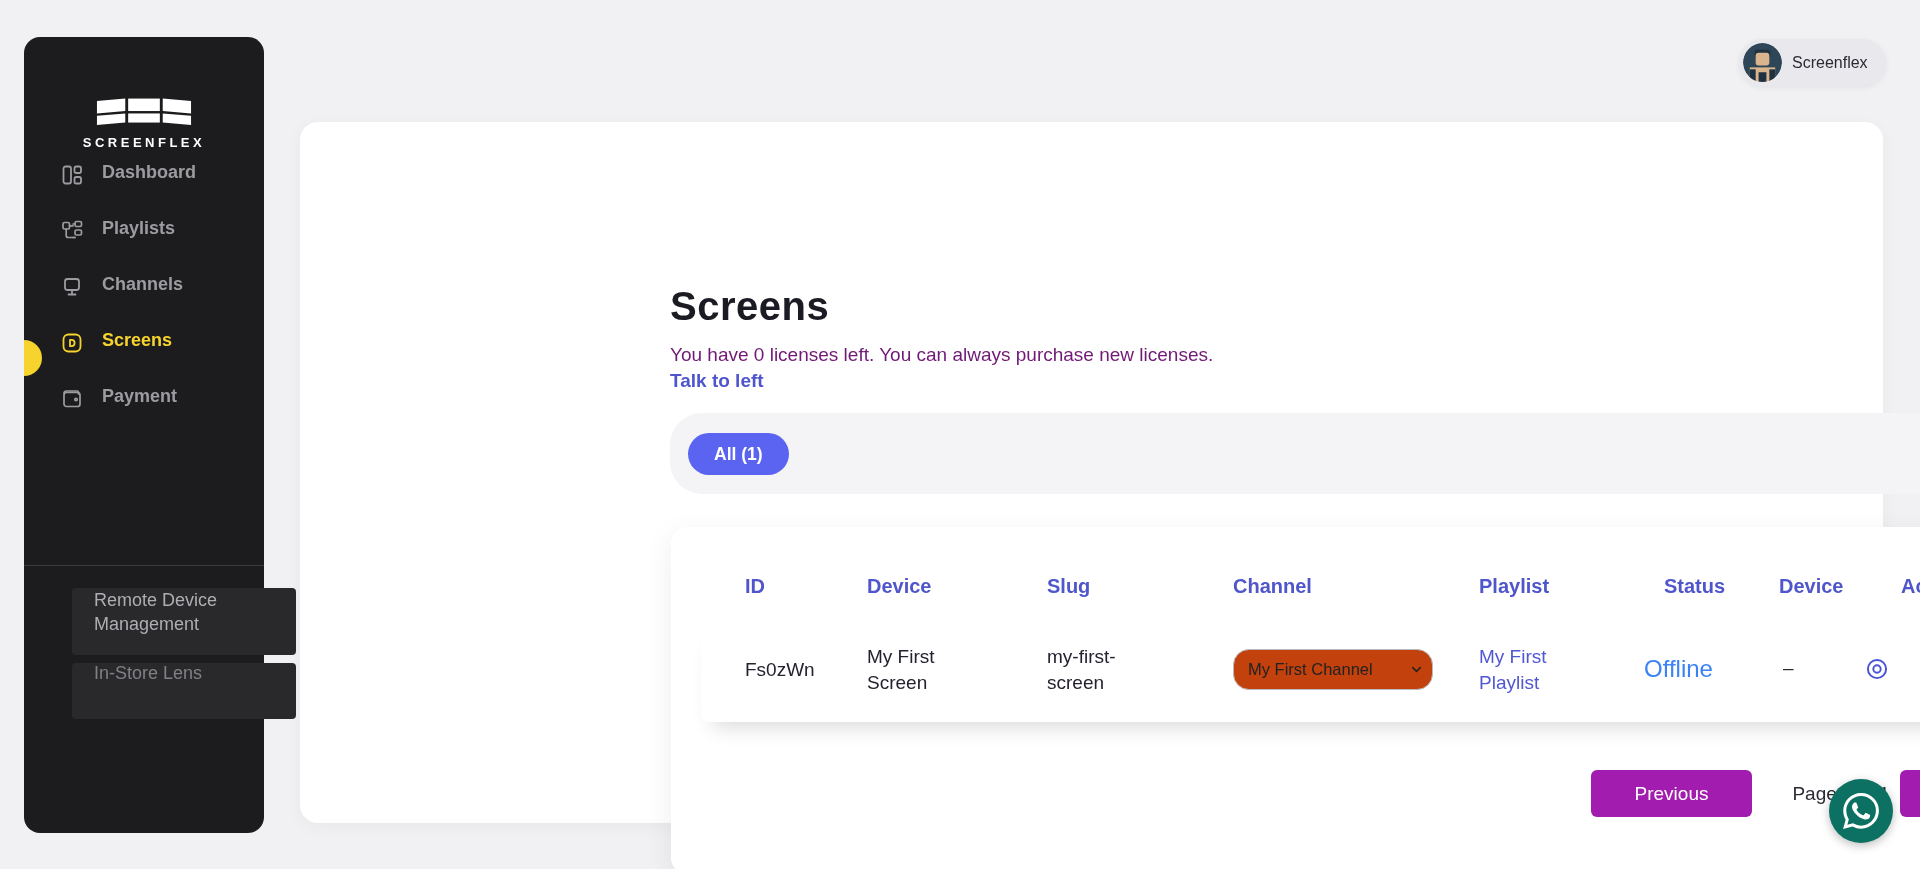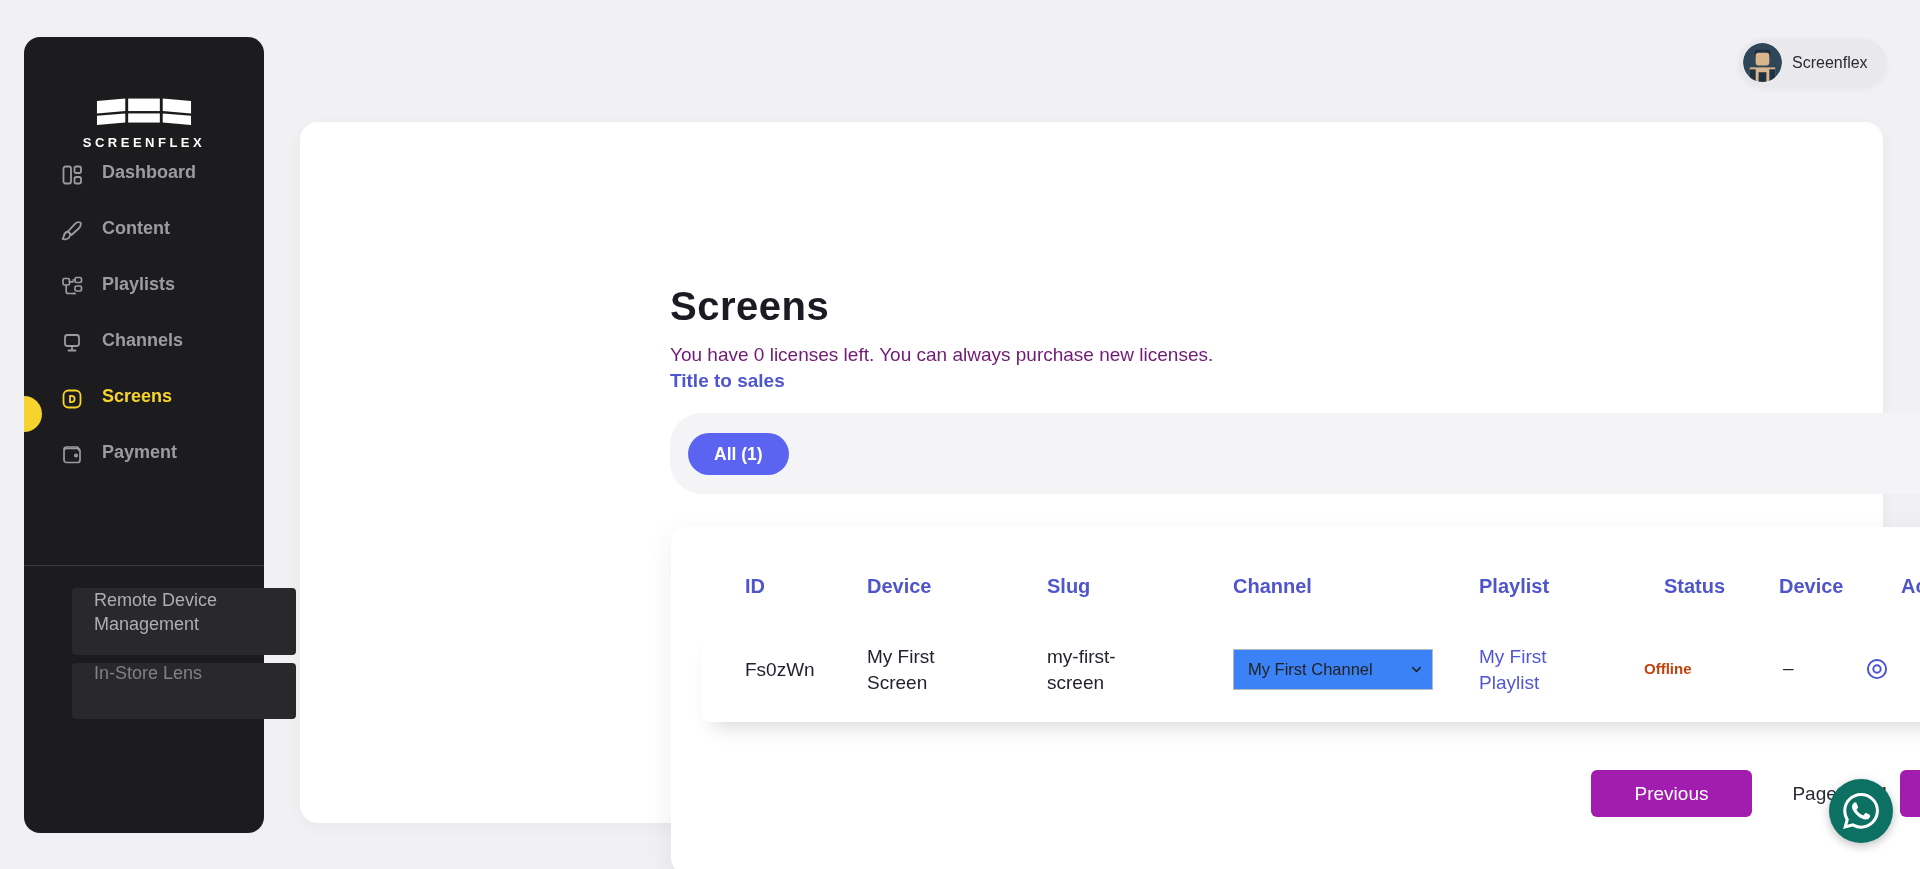--- a/index.html
+++ b/index.html
@@ -66,25 +66,25 @@
   .th.c-actions  { left:1230px; }
 
   .row-strip { position:absolute; left:30px; top:95px; width:1385px; height:100px;
                background:#fff; border-radius:8px;
                box-shadow:0 16px 20px -12px rgba(0,0,0,.16); }
   .cell { position:absolute; font-size:19px; color:#232330; line-height:26px; }
   .cell.c-id       { left:74px;  top:130px; }
   .cell.c-title    { left:196px; top:117px; width:98px; }
   .cell.c-slug     { left:376px; top:117px; width:104px; overflow-wrap:break-word; }
   .cell.c-playlist { left:808px; top:117px; width:98px; color:#5157d3; cursor:pointer; }
-  .cell.c-status   { left:973px; top:129px; font-size:15px; font-weight:700; color:#c2410c; }
+  .cell.c-status   { left:973px; top:129px; font-size:24px; font-weight:400; color:#3b82f6; }
   .cell.c-device   { left:1112px; top:128px; color:#2a2a33; }
 
   .select { position:absolute; left:562px; top:122px; width:200px; height:41px;
-            border:1px solid #b9b9c0; border-radius:0; background:#3b82f6;
+            border:1px solid #b9b9c0; border-radius:16px; background:#c2410c;
             display:flex; align-items:center; padding:0 30px 0 14px; cursor:pointer; }
   .select .sel-text { font-size:16.5px; color:#222; white-space:nowrap; overflow:hidden; }
   .select svg { position:absolute; right:8px; width:15px; height:15px; }
 
   .action-btn { position:absolute; top:129px; width:28px; height:28px; background:none;
                 border:none; padding:0; cursor:pointer; }
   .action-btn svg { width:26px; height:26px; }
   .act-view { left:1192px; color:#4a52d5; }
   .act-edit { left:1244px; color:#36b24a; }
 
@@ -124,29 +124,20 @@
     <nav class="nav">
       <div class="nav-item">
         <span class="nav-icon">
           <svg viewBox="0 0 24 24" fill="none" stroke="currentColor" stroke-width="1.8" stroke-linecap="round" stroke-linejoin="round">
             <rect x="3.5" y="3.5" width="7.5" height="17" rx="2"></rect>
             <rect x="14.5" y="3.5" width="6.5" height="6.5" rx="1.8"></rect>
             <rect x="14.5" y="14" width="6.5" height="6.5" rx="1.8"></rect>
           </svg>
         </span>
         <span class="nav-label">Dashboard</span>
-      </div>
-      <div class="nav-item">
-        <span class="nav-icon">
-          <svg viewBox="0 0 24 24" fill="none" stroke="currentColor" stroke-width="1.8" stroke-linecap="round" stroke-linejoin="round">
-            <path d="M20.5 3.5c-2.4-1-5 .4-6.5 2.4L8 12.5l3.5 3.5 6.6-6c2-1.5 3.4-4.5 2.4-6.5z"></path>
-            <path d="M8 12.5c-2 .4-3.6 1.9-4.1 4.3-.2 1.2-.5 2.1-1.4 3 1.6.8 4.7.7 6.3-.9 1.2-1.1 1.6-2.5 1.2-3.9"></path>
-          </svg>
-        </span>
-        <span class="nav-label">Content</span>
       </div>
       <div class="nav-item">
         <span class="nav-icon">
           <svg viewBox="0 0 24 24" fill="none" stroke="currentColor" stroke-width="1.7" stroke-linecap="round" stroke-linejoin="round">
             <rect x="3" y="3.5" width="6.5" height="6.5" rx="1.5"></rect>
             <rect x="15" y="2.5" width="6.5" height="5" rx="1.5"></rect>
             <rect x="15" y="11" width="6.5" height="5" rx="1.5"></rect>
             <path d="M9.5 6.8H13"></path>
             <path d="M6.2 10v6.5c0 1.2.9 2 2 2H15"></path>
             <path d="M13 5h2M13 18.5h2"></path>
@@ -206,21 +197,21 @@
         <rect x="27" y="27" width="6" height="13" fill="#1f3242"></rect>
         <rect x="16" y="30" width="8" height="10" fill="#1f3242"></rect>
       </svg>
     </span>
     <span class="chip-label">Screenflex</span>
   </div>
 
   <main class="card">
     <h1 class="page-title">Screens</h1>
     <p class="license">You have 0 licenses left. You can always purchase new licenses.</p>
-    <a class="sales-link">Title to sales</a>
+    <a class="sales-link">Talk to left</a>
 
     <div class="filter-bar">
       <button class="pill">All (1)</button>
 
     </div>
 
     <section class="table-card">
       <span class="th c-id">ID</span>
       <span class="th c-title">Device</span>
       <span class="th c-slug">Slug</span>

